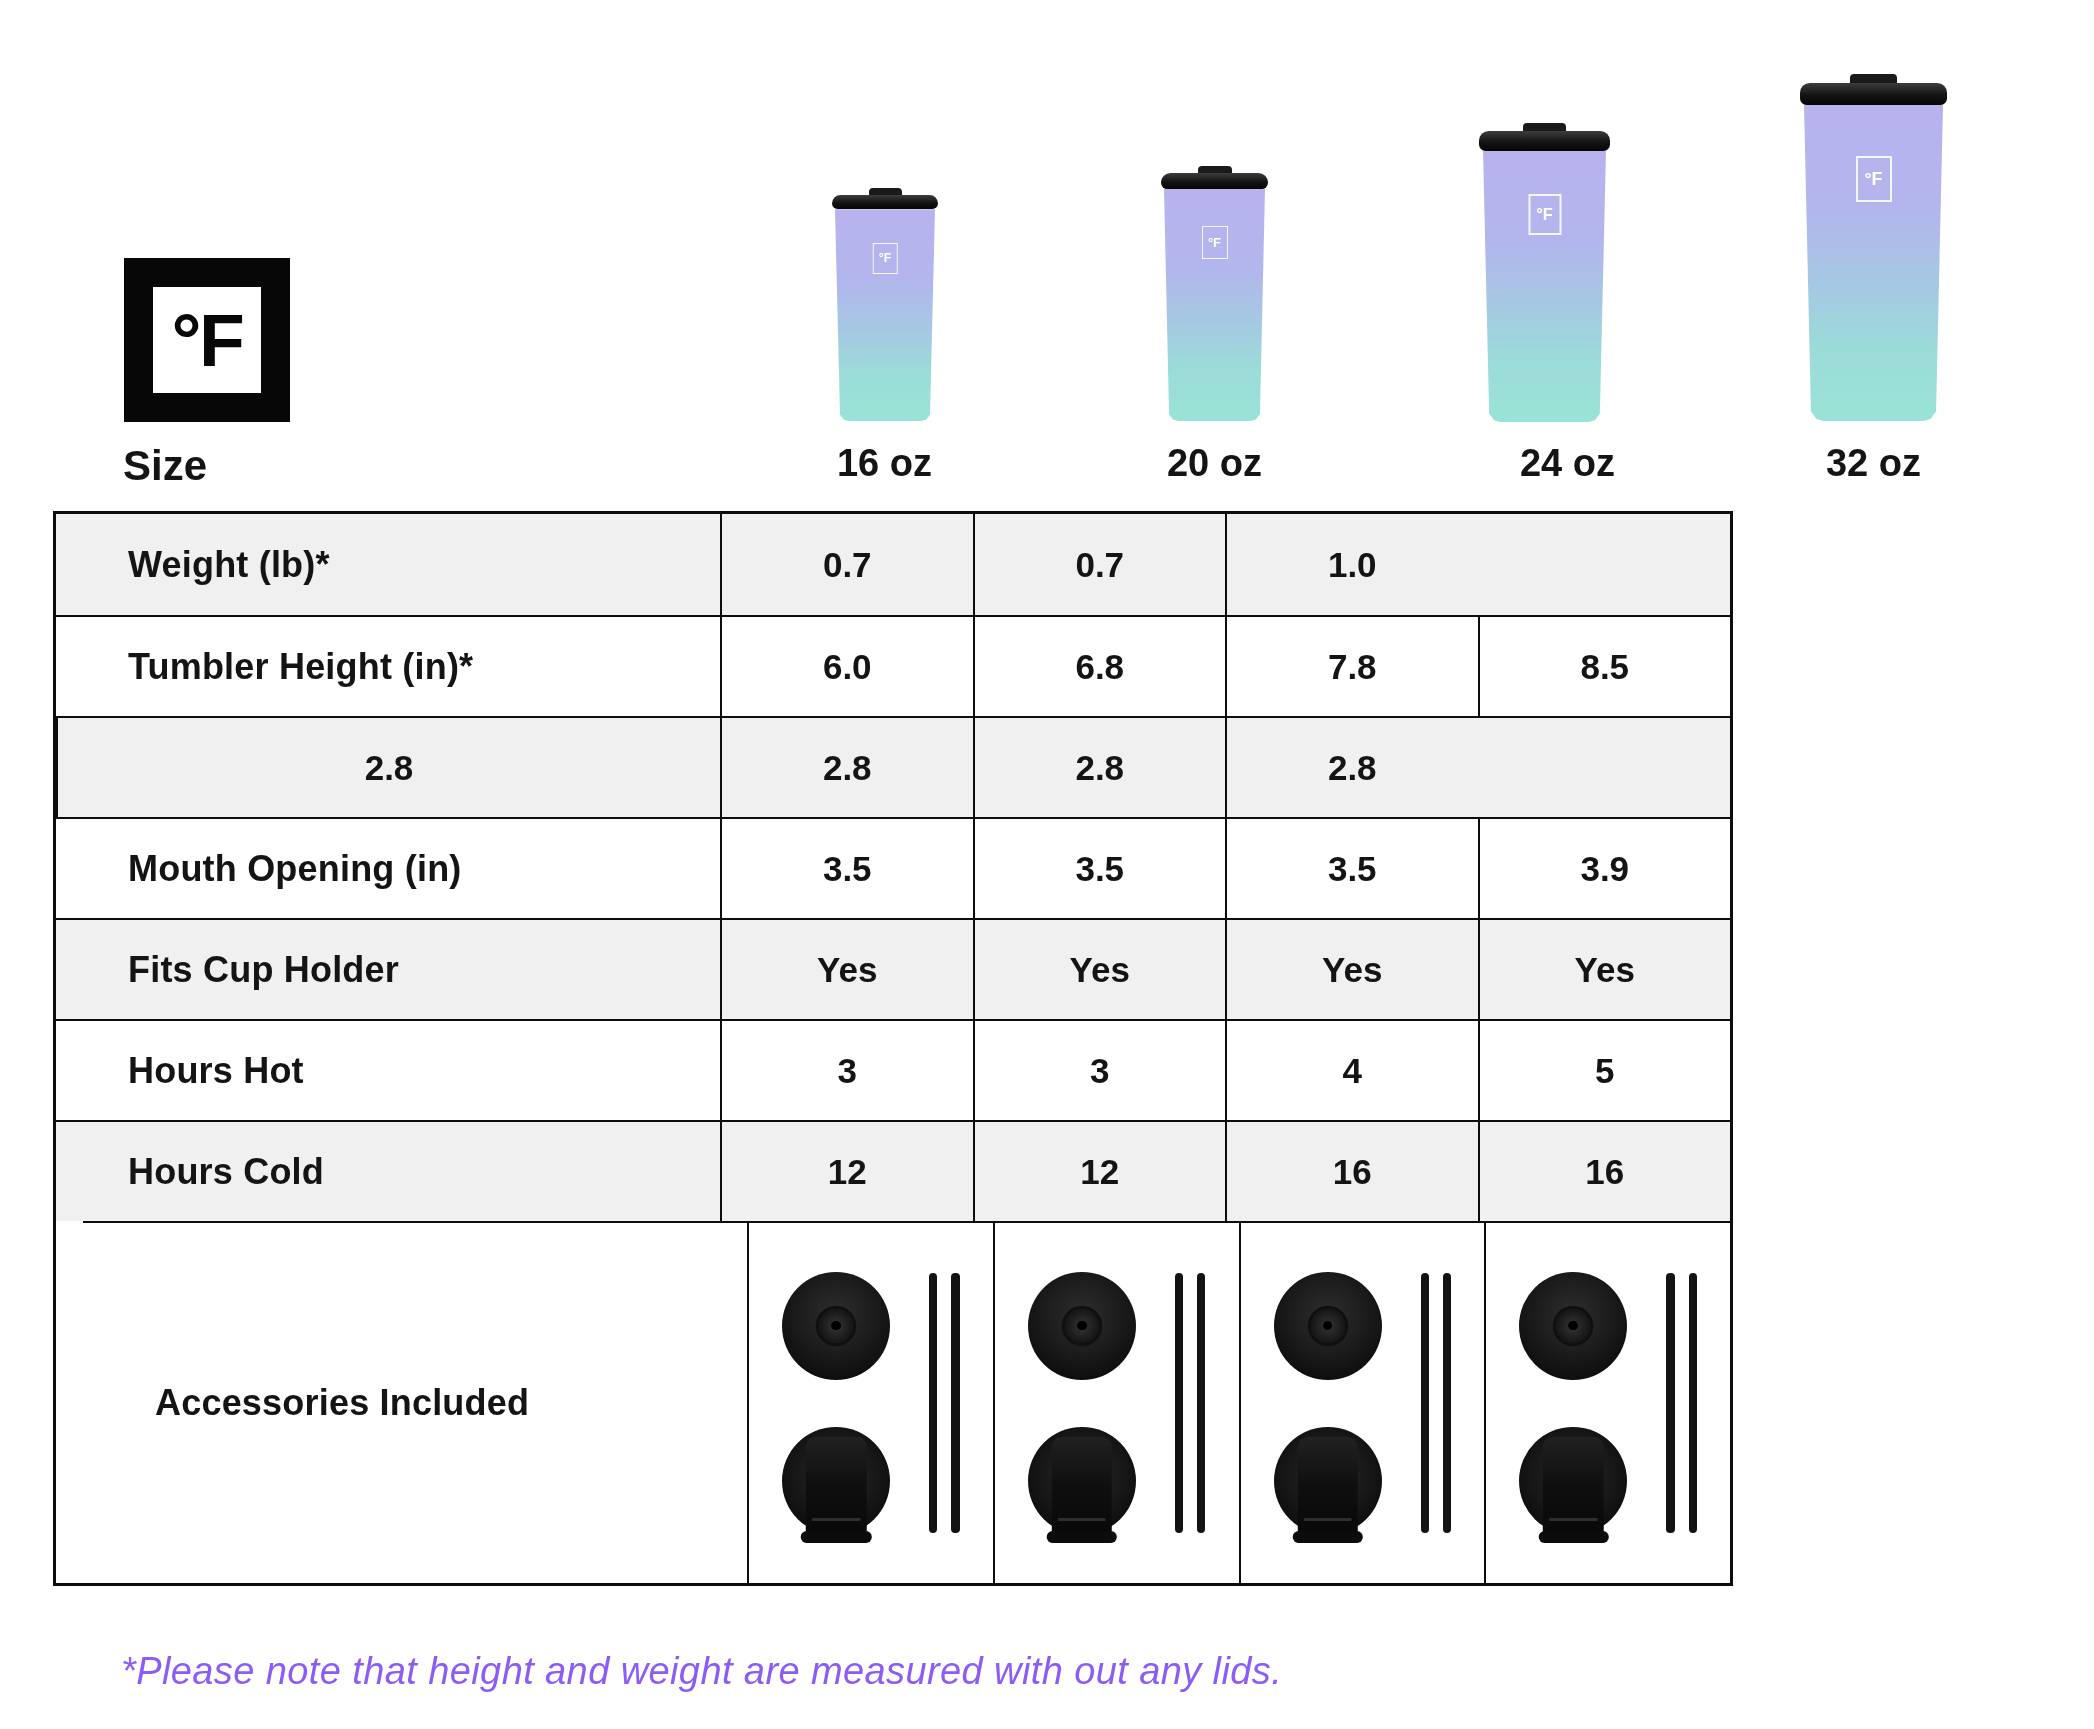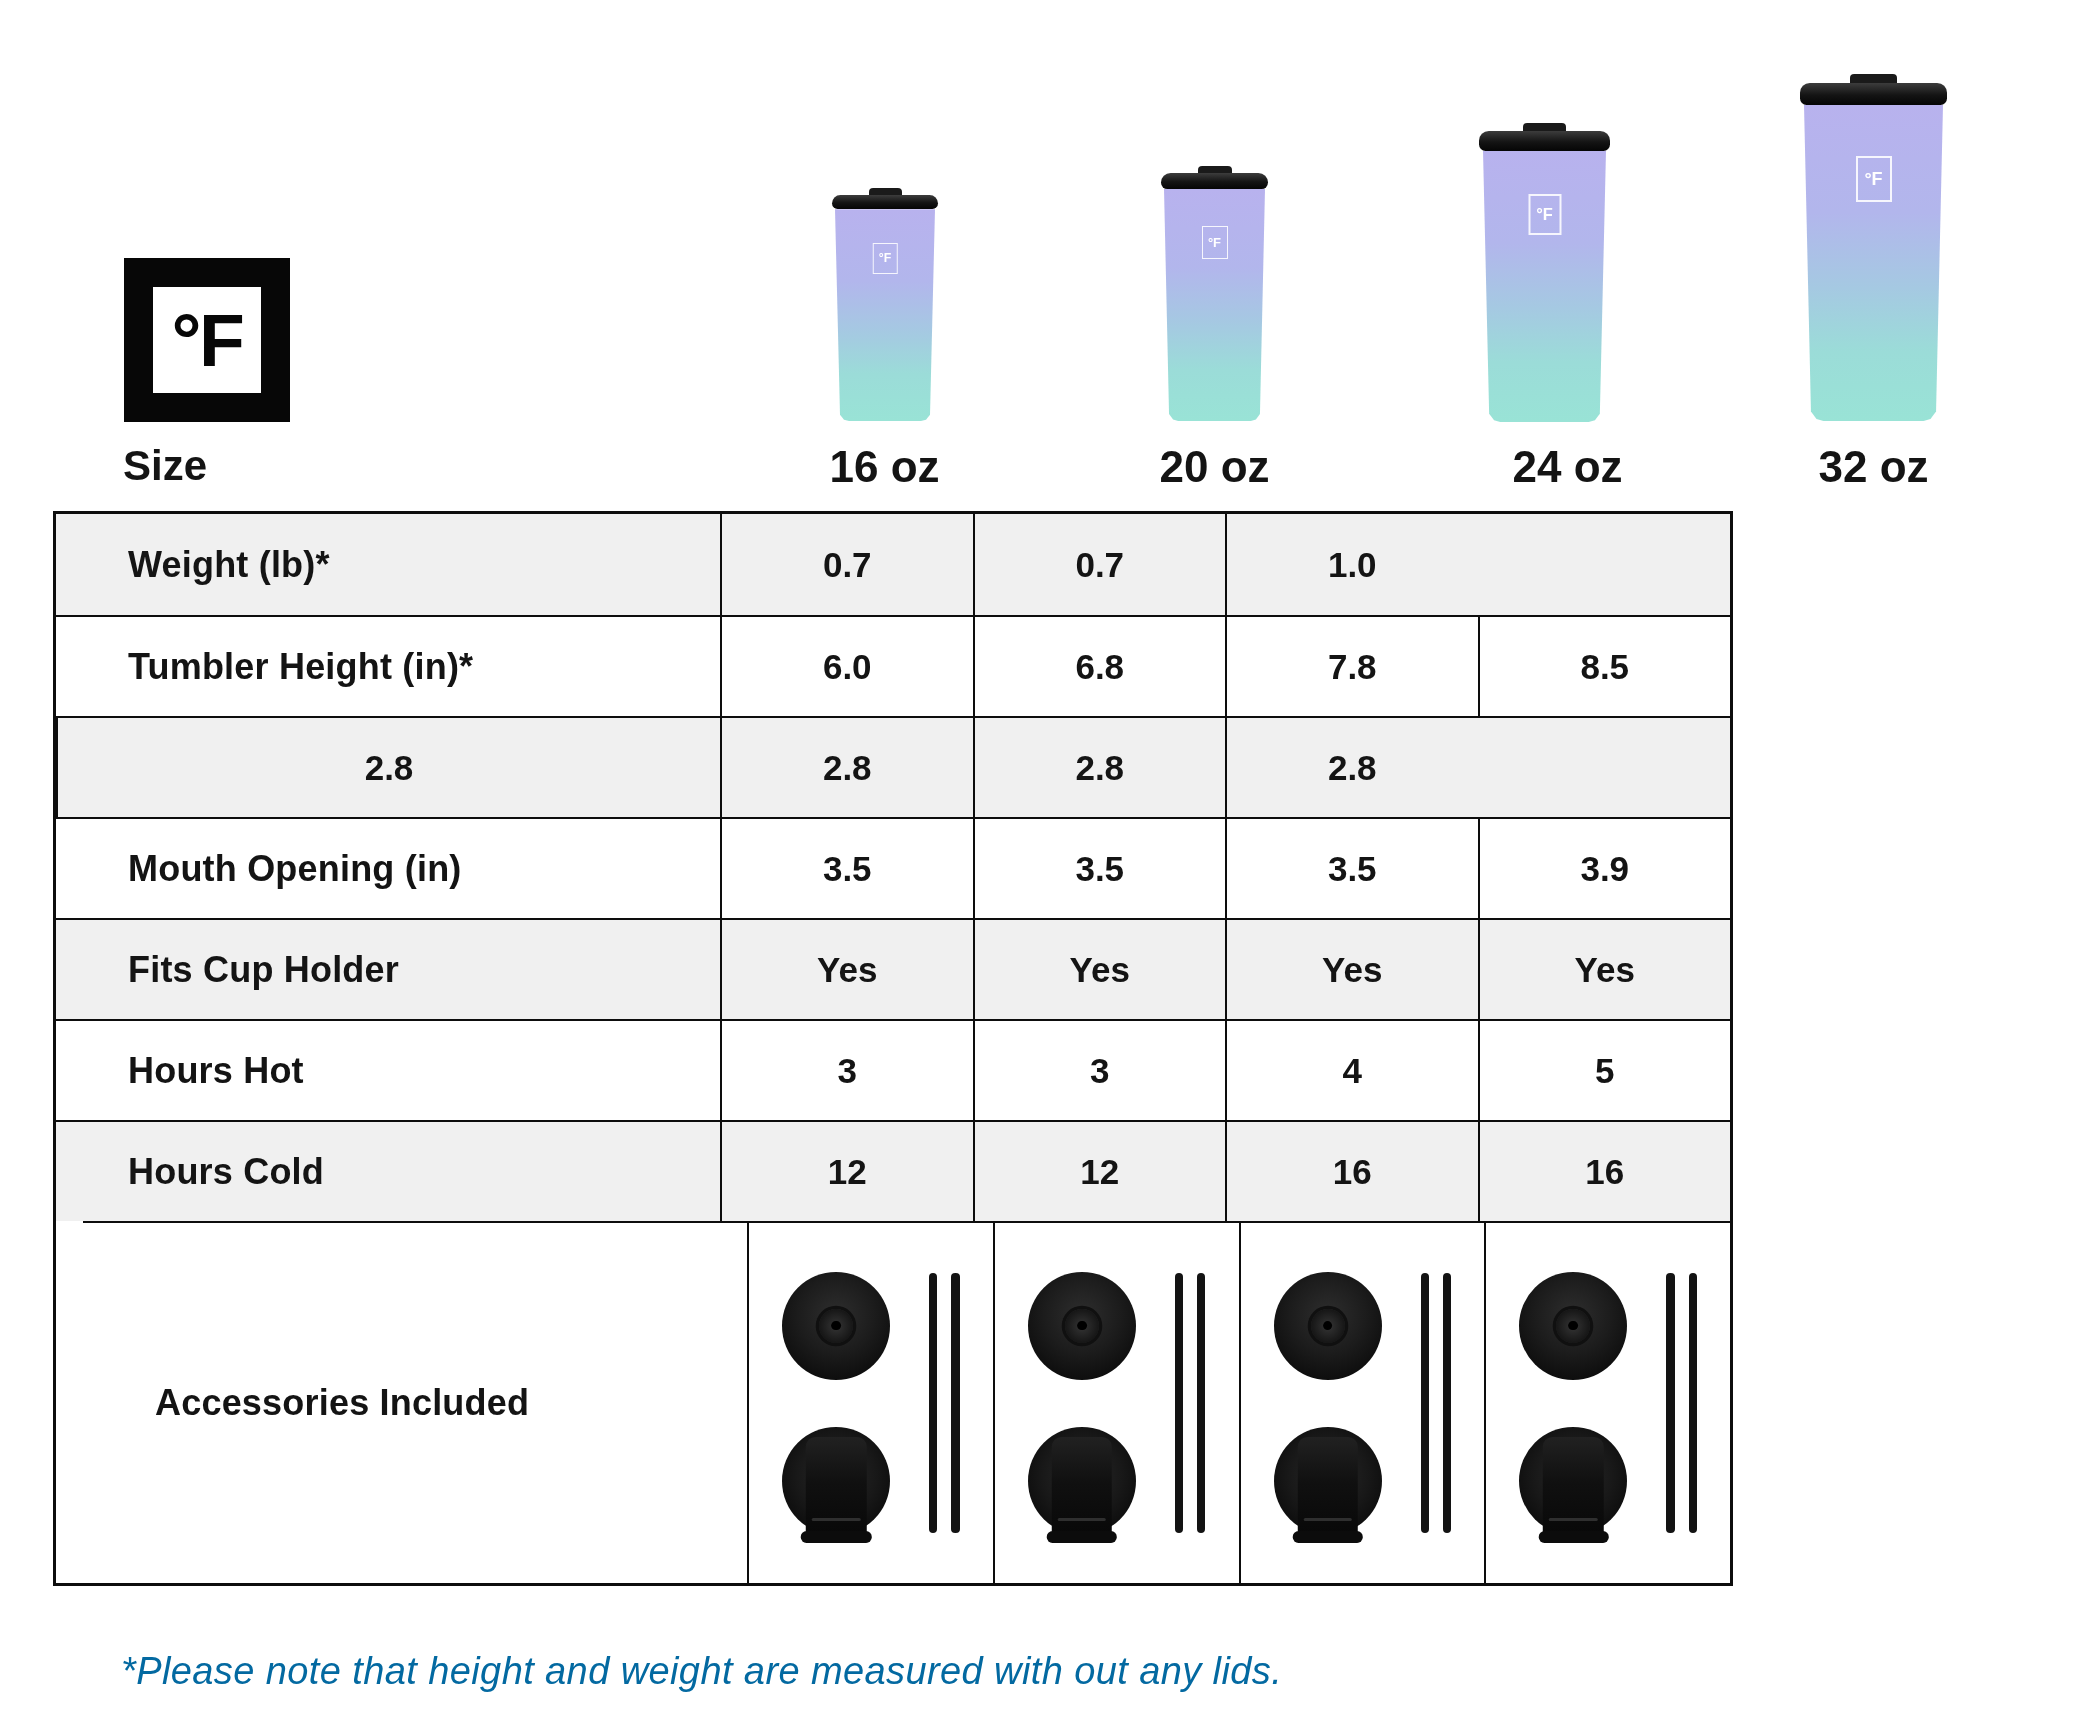--- a/index.html
+++ b/index.html
@@ -47,21 +47,21 @@
     color:#ffffff;box-sizing:border-box;
   }
   .t16 .body-logo{width:24.5px;height:31px;font-size:12.3px;border-width:1.6px;}
   .t20 .body-logo{width:26px;height:33px;font-size:13px;border-width:1.6px;}
   .t24 .body-logo{width:33px;height:41px;font-size:16.4px;}
   .t32 .body-logo{width:36px;height:46px;font-size:18px;}
   .body-logo span{font-weight:700;line-height:1;}
 
   
   .size-title{position:absolute;left:123px;top:442px;font-size:42px;font-weight:700;}
-  .size-label{position:absolute;top:442px;width:327px;text-align:center;font-size:44px;font-weight:700;}
+  .size-label{position:absolute;top:442px;width:327px;text-align:center;font-size:38px;font-weight:700;}
   .s0{left:721px;} .s1{left:1051px;} .s2{left:1404px;} .s3{left:1710px;}
 
   
   .spec-table{
     position:absolute;left:53px;top:511px;width:1680px;
     border:3.3px solid #0d0d0d;box-sizing:border-box;background:#ffffff;text-align:right;
   }
   .t-row{
     display:grid;grid-template-columns:664px 1fr 1fr 1fr 1fr;
     height:101px;box-sizing:border-box;
@@ -113,21 +113,21 @@
   .flip-lid-icon .spout::before{
     content:"";position:absolute;left:10%;bottom:18px;width:80%;height:3.3px;
     background:#2f2f2f;border-radius:1.6px;
   }
   .straws{display:flex;gap:14px;}
   .straw{width:8.2px;height:260px;background:#131313;border-radius:4.1px;}
 
   
   .footnote{
     position:absolute;left:121px;top:1650px;
-    font-size:38px;font-style:italic;font-weight:300;color:#0369a1;letter-spacing:0.4px;
+    font-size:38px;font-style:italic;font-weight:300;color:#8b5cf6;letter-spacing:0.4px;
   }
 </style>
 </head>
 <body>
 
 <div class="page">
 
   <div class="brand-logo">
     <span>°F</span>
   </div>

